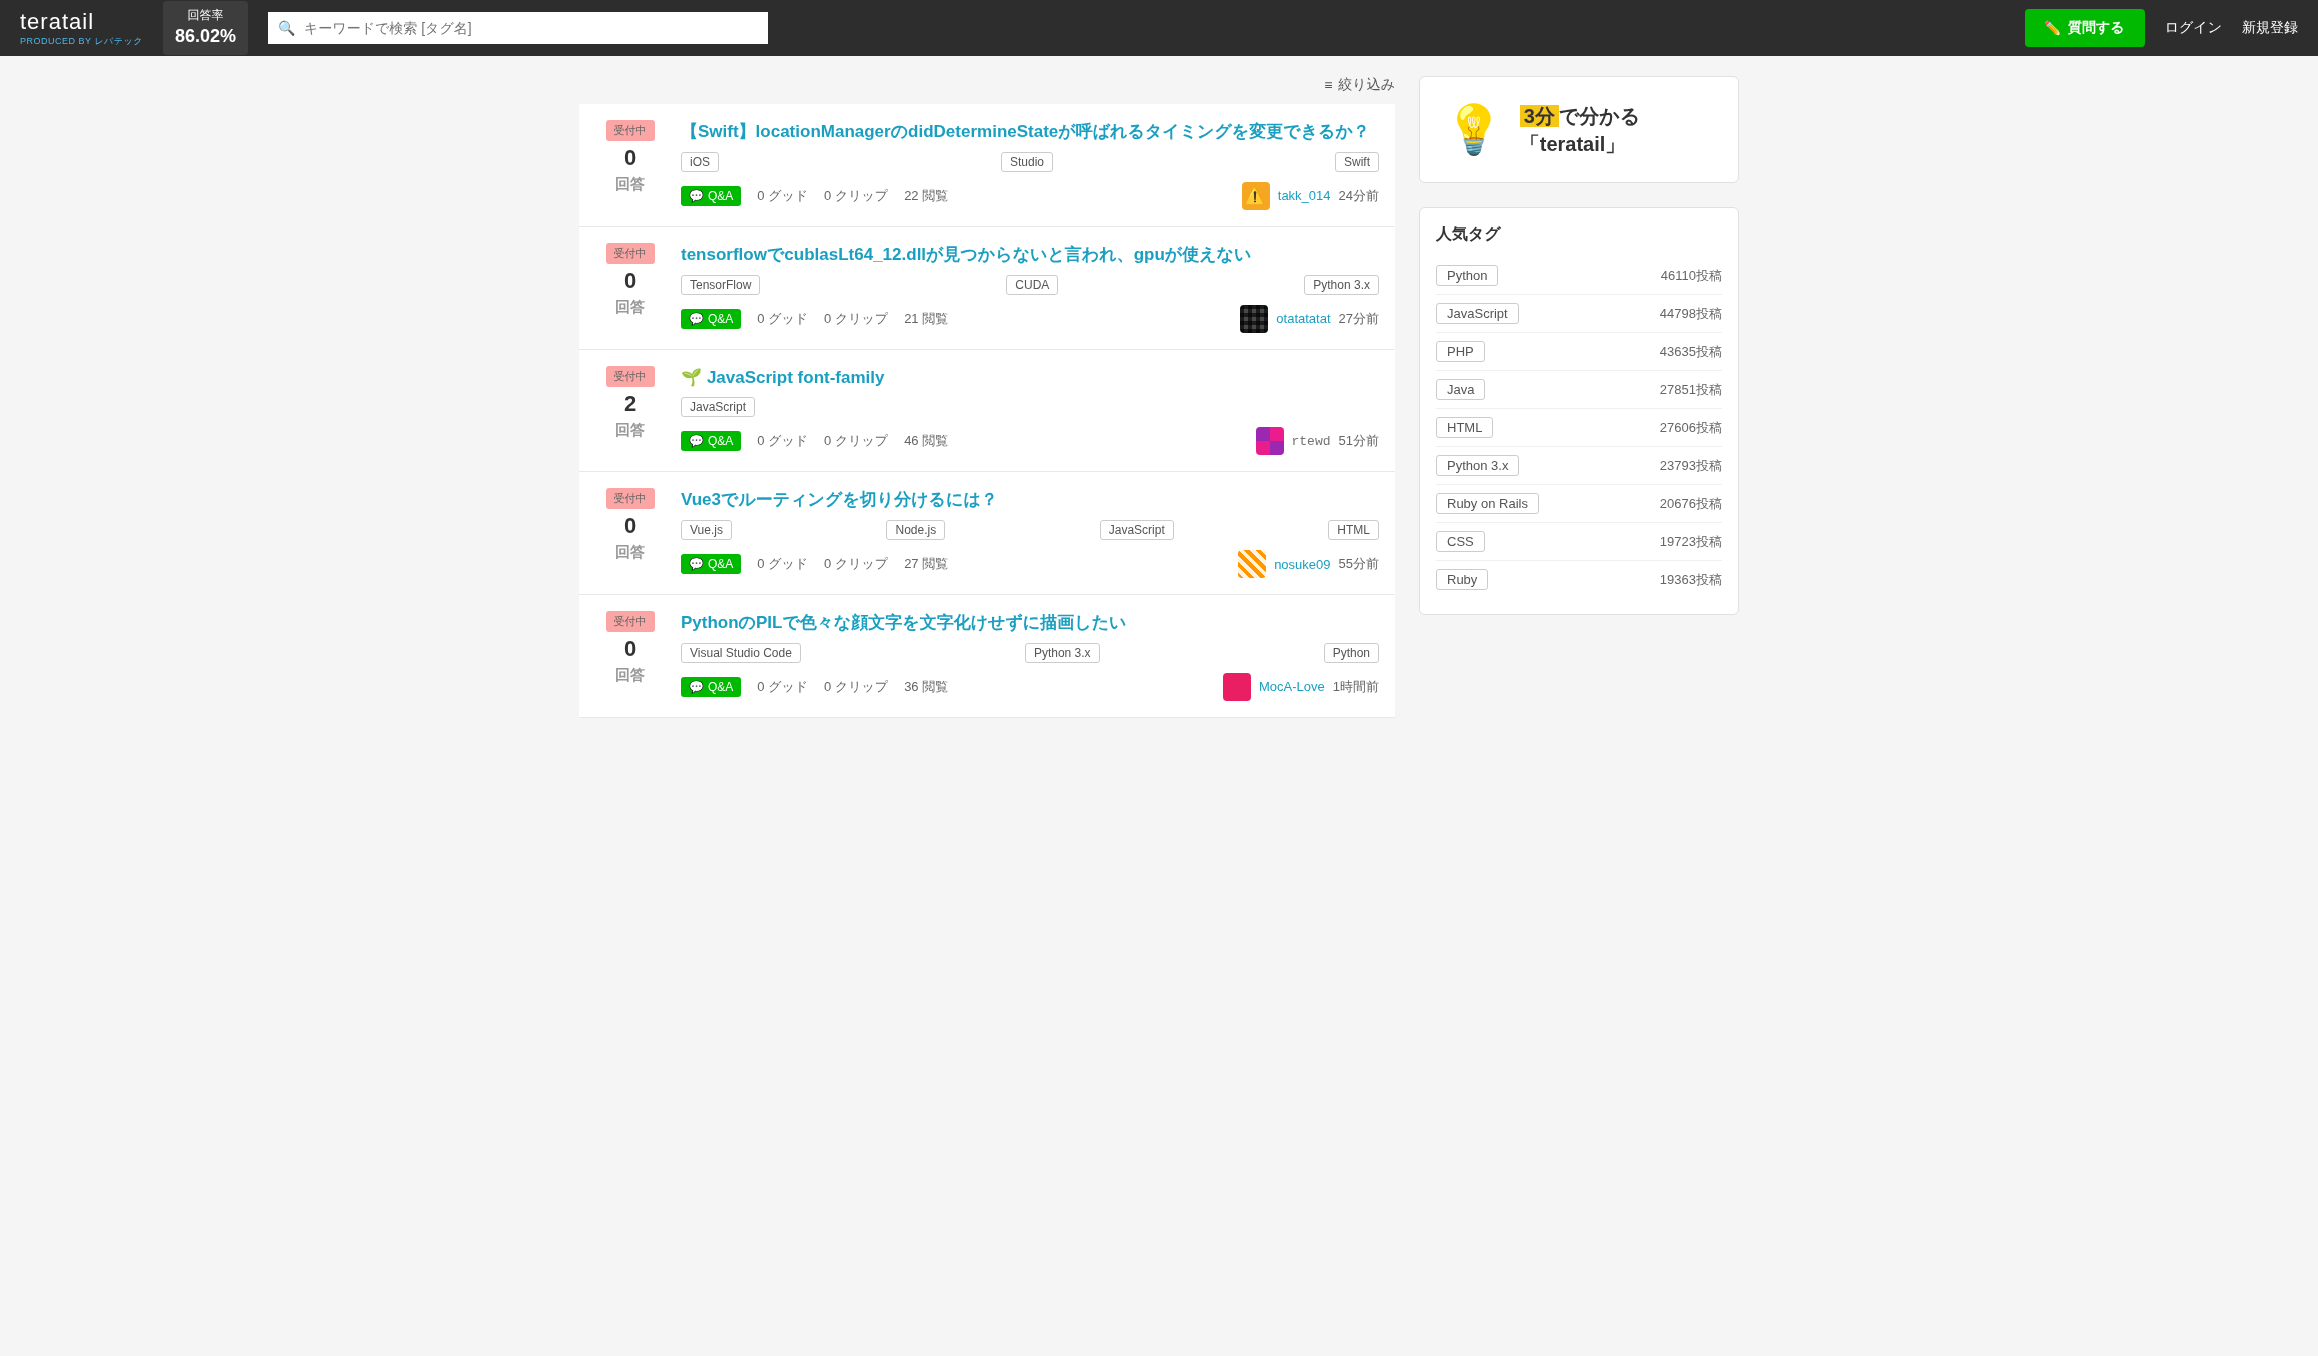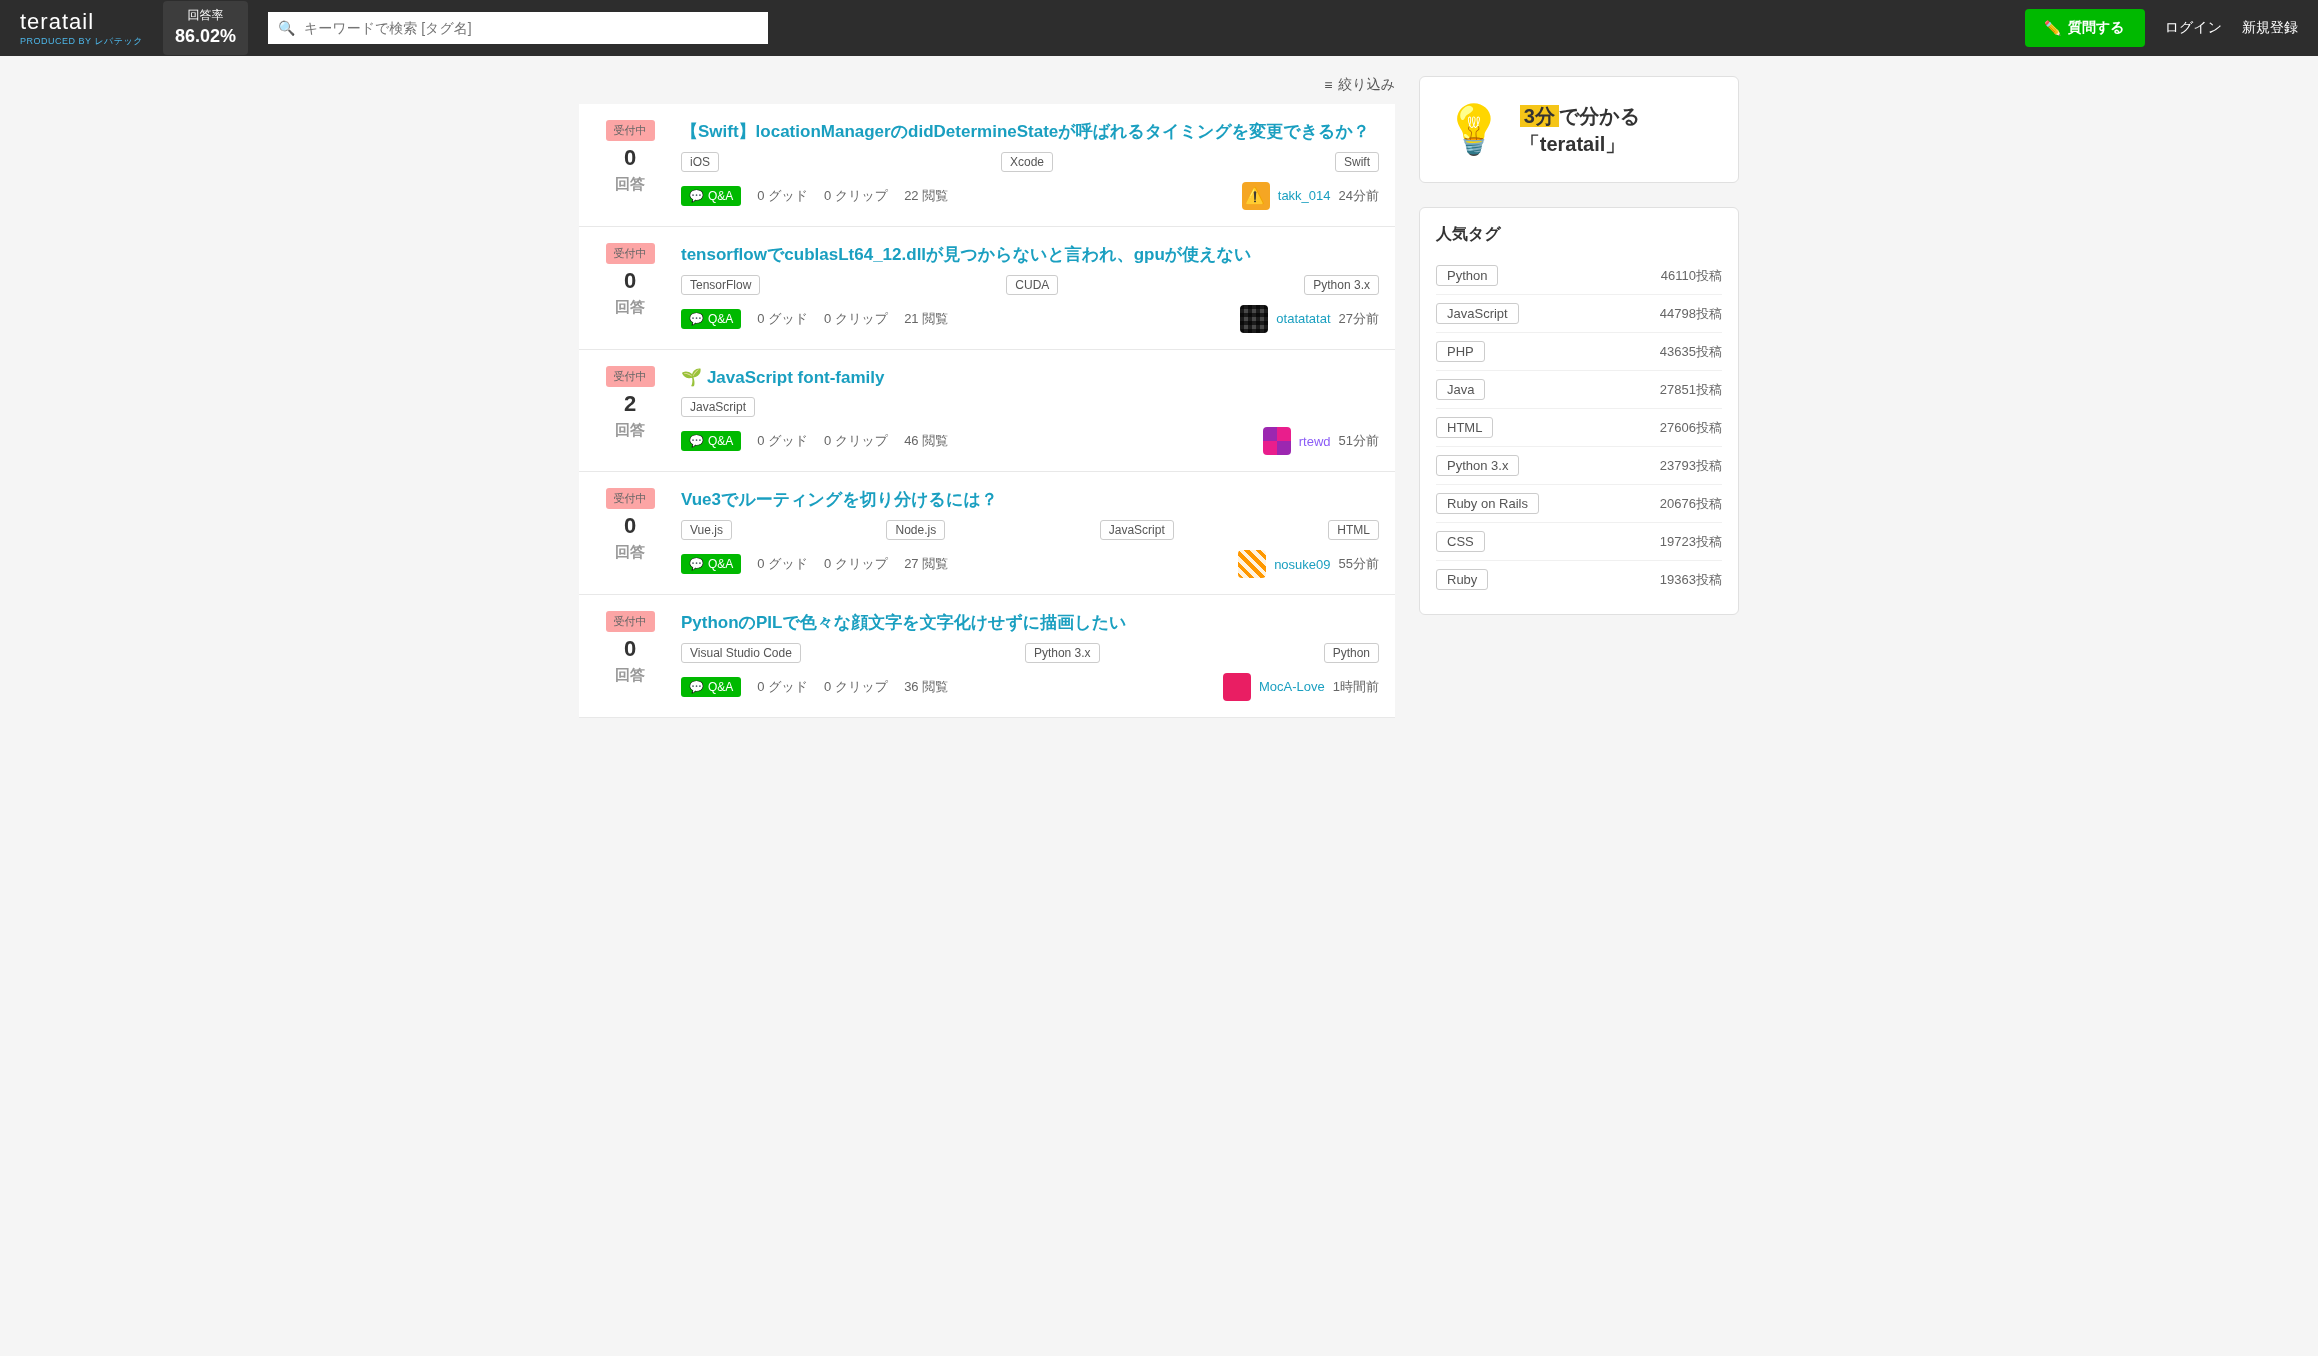--- a/index.html
+++ b/index.html
@@ -366,21 +366,21 @@
       <div class="question-item">
         <div class="q-left">
           <span class="status-badge">受付中</span>
           <span class="answer-count">0</span>
           <span class="answer-label">回答</span>
         </div>
         <div class="q-main">
           <a class="q-title">【Swift】locationManagerのdidDetermineStateが呼ばれるタイミングを変更できるか？</a>
           <div class="q-tags">
             <span class="tag">iOS</span>
-            <span class="tag">Xcode</span>
+            <span class="tag">Studio</span>
             <span class="tag">Swift</span>
           </div>
           <div class="q-meta">
             <span class="qna-badge">
               <span>💬</span>
               <span>Q&amp;A</span>
             </span>
             <span class="meta-stat">0 グッド</span>
             <span class="meta-stat">0 クリップ</span>
             <span class="meta-stat">22 閲覧</span>
@@ -440,21 +440,21 @@
             <span class="qna-badge">
               <span>💬</span>
               <span>Q&amp;A</span>
             </span>
             <span class="meta-stat">0 グッド</span>
             <span class="meta-stat">0 クリップ</span>
             <span class="meta-stat">46 閲覧</span>
             <span class="meta-spacer"></span>
             <div class="user-info">
               <div class="avatar" style="background: conic-gradient(#e91e8c 0deg 90deg, #9c27b0 90deg 180deg, #e91e8c 180deg 270deg, #9c27b0 270deg 360deg);"></div>
-              <span style="color:#8b5cf6;cursor:pointer;">rtewd</span>
+              <span style="color:#737373;cursor:pointer;font-family:Liberation Mono, monospace;">rtewd</span>
               <span>51分前</span>
             </div>
           </div>
         </div>
       </div>
 
       <div class="question-item">
         <div class="q-left">
           <span class="status-badge">受付中</span>
           <span class="answer-count">0</span>

